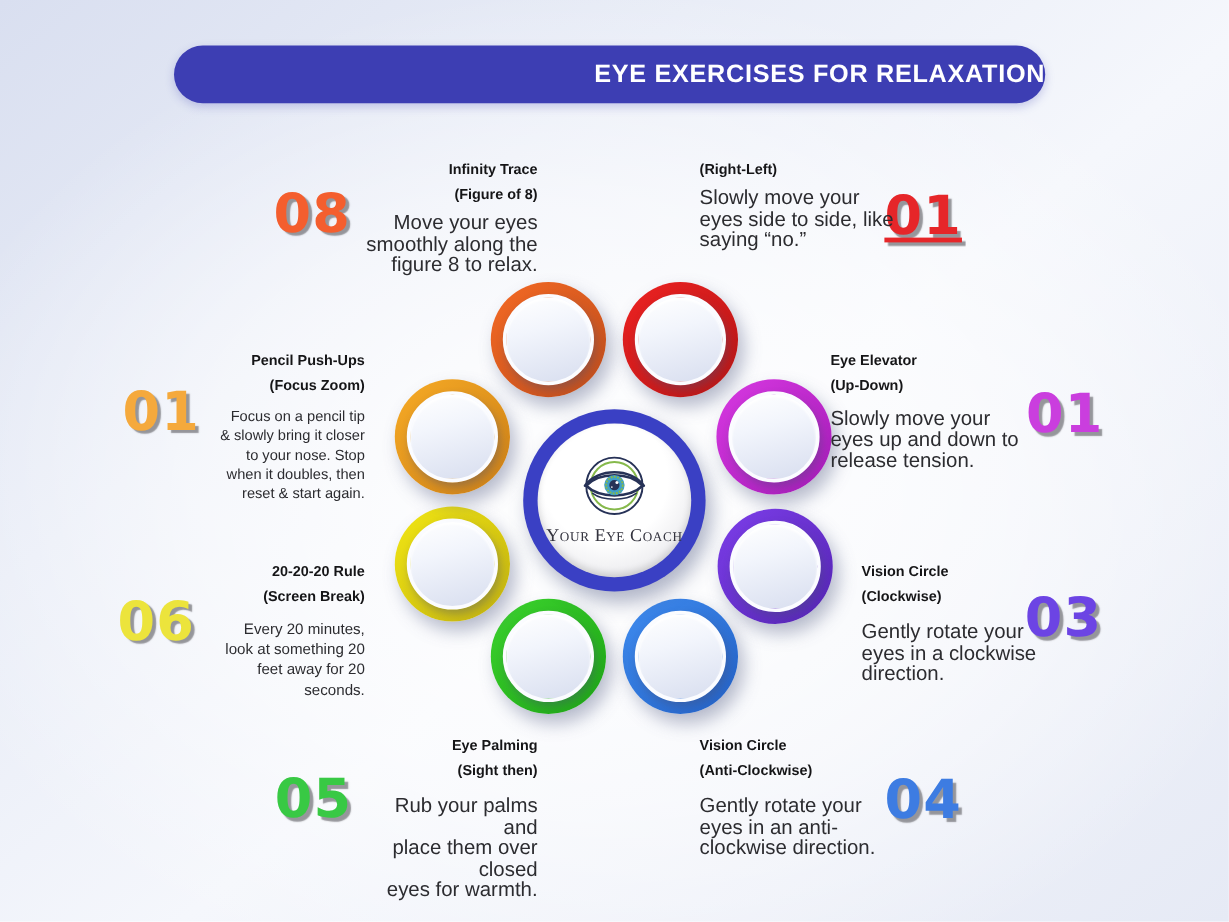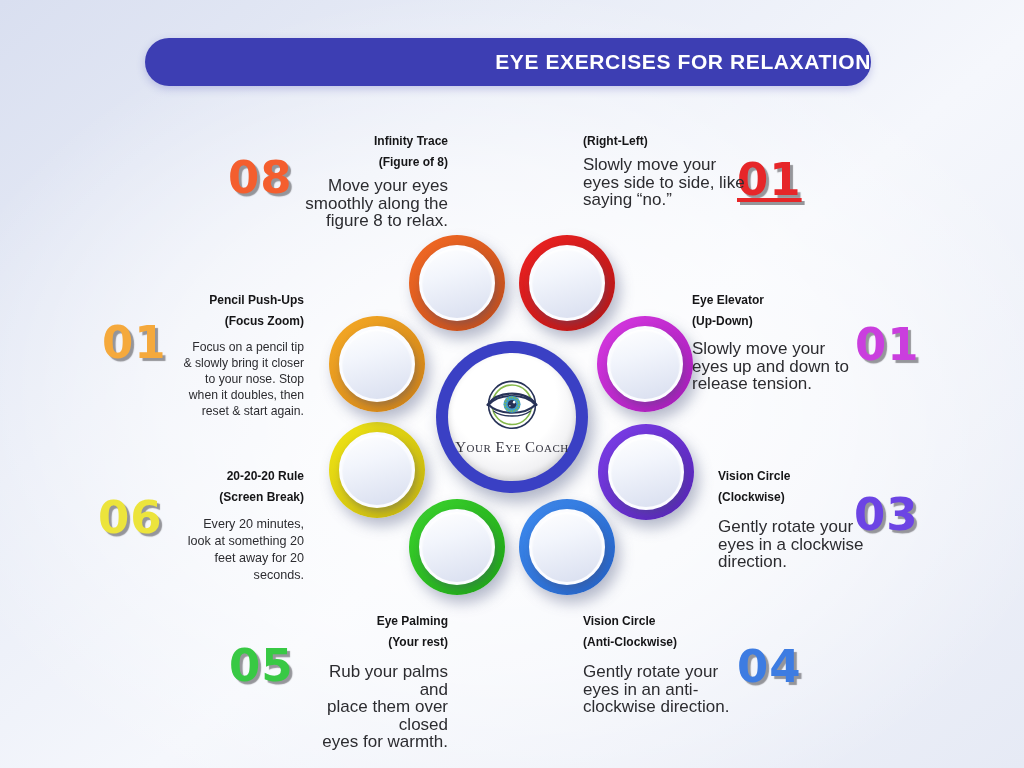--- a/index.html
+++ b/index.html
@@ -211,21 +211,21 @@
 eyes in a clockwise
 direction.</div>
     </div>
   </div>
 
   <div class="item it-05">
     <div class="num" style="color: rgb(56, 201, 68);">05</div>
     <div class="txt">
       <div class="ttl">
         <span>Eye Palming</span>
-        <span>(Your rest)</span>
+        <span>(Sight then)</span>
       </div>
       <div class="desc">Rub your palms  and
 place them over closed
 eyes for warmth.</div>
     </div>
   </div>
 
   <div class="item it-04">
     <div class="num" style="color: rgb(61, 124, 226);">04</div>
     <div class="txt">

